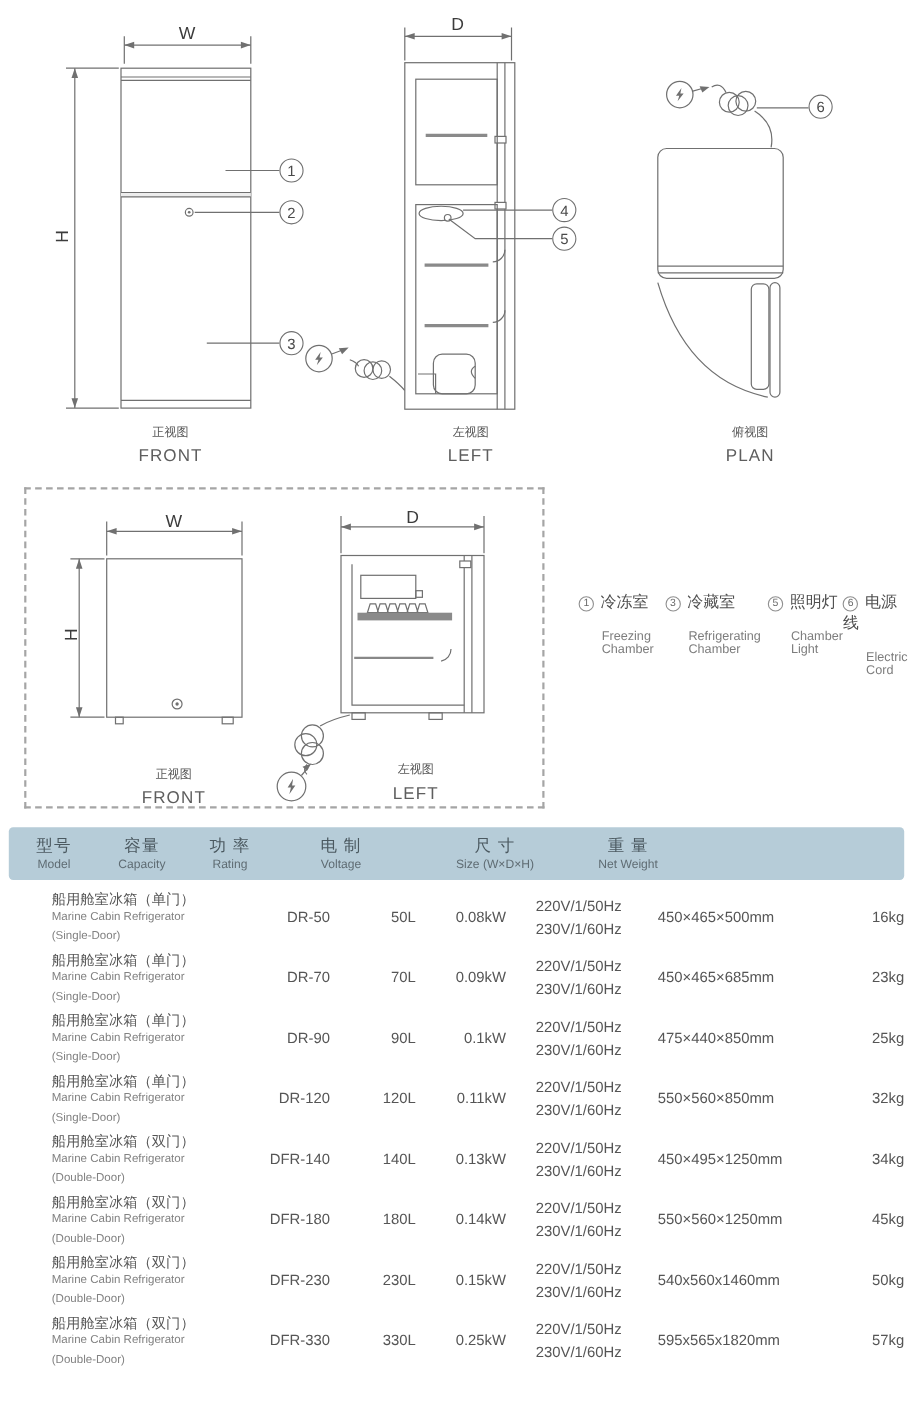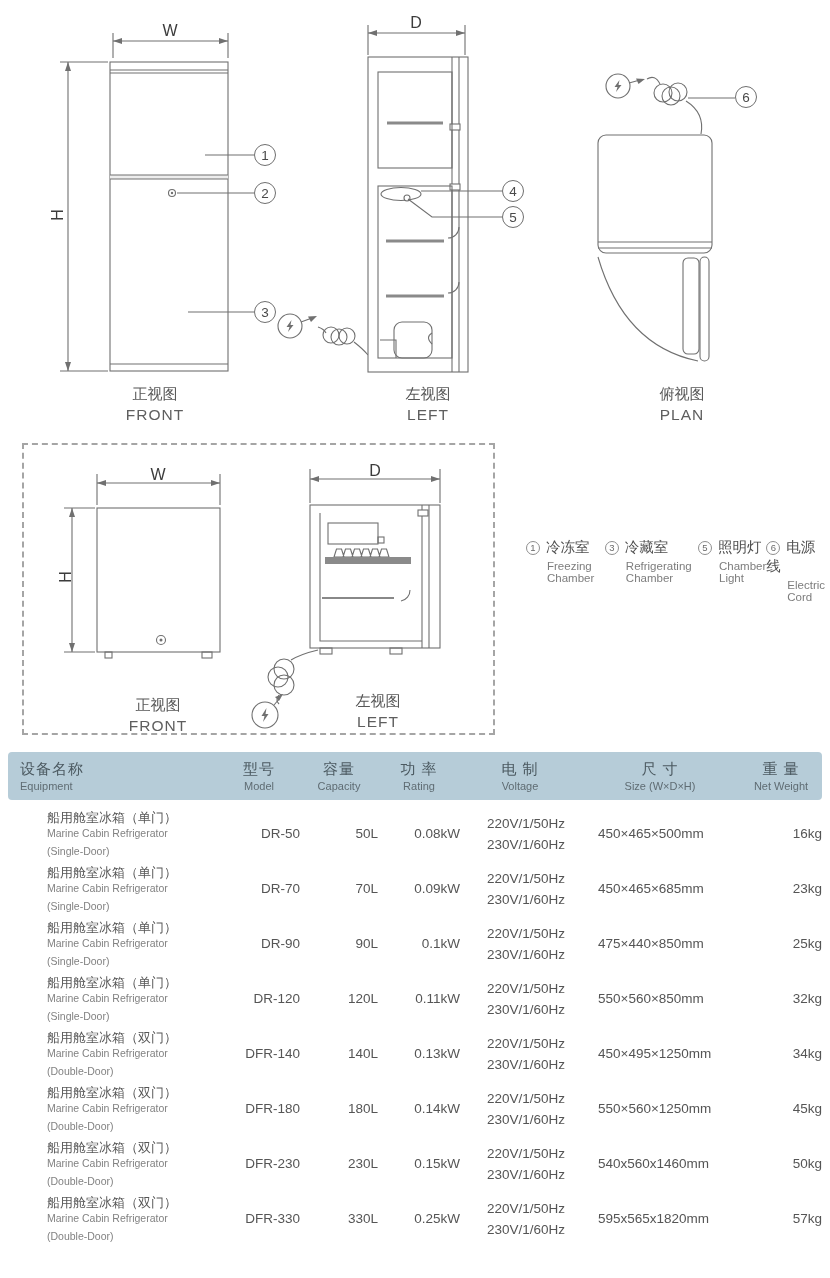--- a/index.html
+++ b/index.html
@@ -8,36 +8,36 @@
   svg.art{position:absolute;left:0;top:0;}
   
   .dim{position:absolute;font-size:16px;color:#3c3c3c;width:40px;text-align:center;}
   .rot{transform:rotate(-90deg);}
   
   .callout{position:absolute;width:22px;height:22px;border:1.5px solid #6f6f6f;border-radius:50%;
            background:#fff;display:flex;align-items:center;justify-content:center;
            font-size:13.5px;color:#4a4a4a;box-sizing:border-box;}
   
   .caption{position:absolute;width:140px;text-align:center;line-height:21px;}
-  .caption .cn{font-size:15px;color:#565656;}
+  .caption .cn{font-size:11px;color:#565656;}
   .caption .en{font-size:15.5px;color:#5e5e5e;letter-spacing:1px;}
   
   .dashed-box{position:absolute;left:22px;top:443px;width:473px;height:292px;
               border:2px dashed #a5a5a5;box-sizing:border-box;}
   
   .legend{position:absolute;left:526px;top:538px;width:300px;display:flex;}
   .legend-col{display:flex;}
   .legend-col.c1{width:172px;}
   .legend-col.c2{width:128px;}
   .legend-item{margin-bottom:12px;}
   .lnum{display:inline-flex;width:14px;height:14px;border:1px solid #8f8f8f;border-radius:50%;
         align-items:center;justify-content:center;font-size:9.5px;color:#6a6a6a;
         margin-right:6px;position:relative;top:-1px;box-sizing:border-box;}
   .lcn{font-size:14.5px;color:#4f4f4f;}
-  .len{font-size:11.5px;color:#7d7d7d;margin-left:21px;margin-top:3px;}
+  .len{font-size:11.5px;color:#7d7d7d;margin-left:21px;margin-top:16px;}
   
   .spec-header{position:absolute;left:8px;top:752px;width:814px;height:48px;
                border-radius:4px;display:flex;align-items:center;}
   .hcell{display:flex;flex-direction:column;justify-content:center;text-align:center;height:100%;}
   .hcell .th-cn{font-size:15px;color:#4b5960;letter-spacing:1px;}
   .hcell .th-en{font-size:11px;color:#5f6c73;margin-top:1px;}
   .w-equip{width:210px;text-align:left;padding-left:12px;box-sizing:border-box;align-items:flex-start;}
   .w-equip .th-cn,.w-equip .th-en{text-align:left;}
   .w-model{width:82px;}
   .w-cap{width:78px;}
@@ -275,24 +275,20 @@
         <div class="len">Chamber Light</div>
       </div>
       <div class="legend-item">
         <div><span class="lnum">6</span><span class="lcn">电源线</span></div>
         <div class="len">Electric Cord</div>
       </div>
     </div>
   </div>
 
   <div class="spec-header" style="background:#b6ccd8;">
-    <div class="hcell w-equip">
-      <div class="th-cn">设备名称</div>
-      <div class="th-en">Equipment</div>
-    </div>
     <div class="hcell w-model">
       <div class="th-cn">型号</div>
       <div class="th-en">Model</div>
     </div>
     <div class="hcell w-cap">
       <div class="th-cn">容量</div>
       <div class="th-en">Capacity</div>
     </div>
     <div class="hcell w-rate">
       <div class="th-cn">功 率</div>

